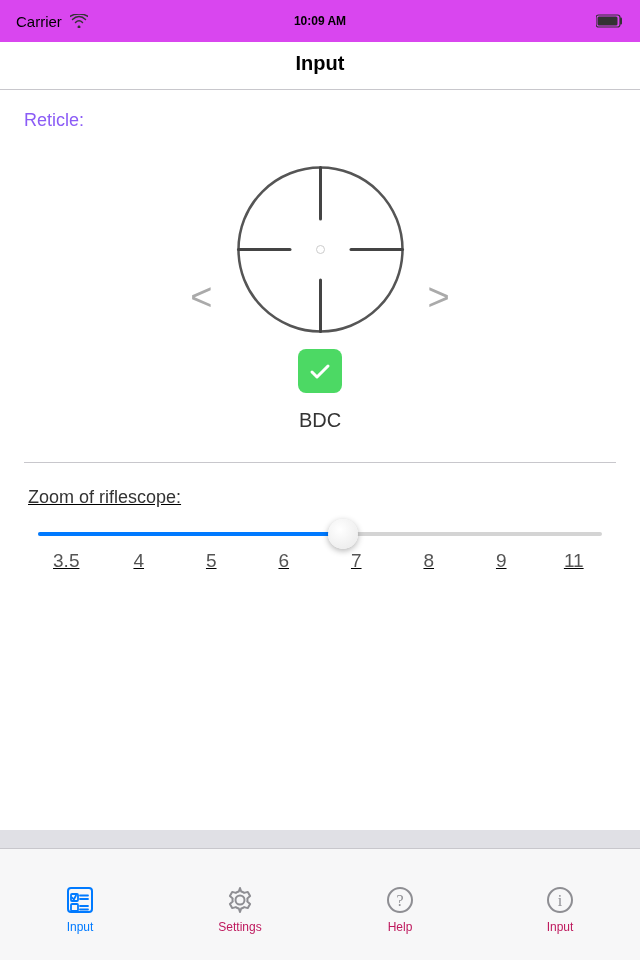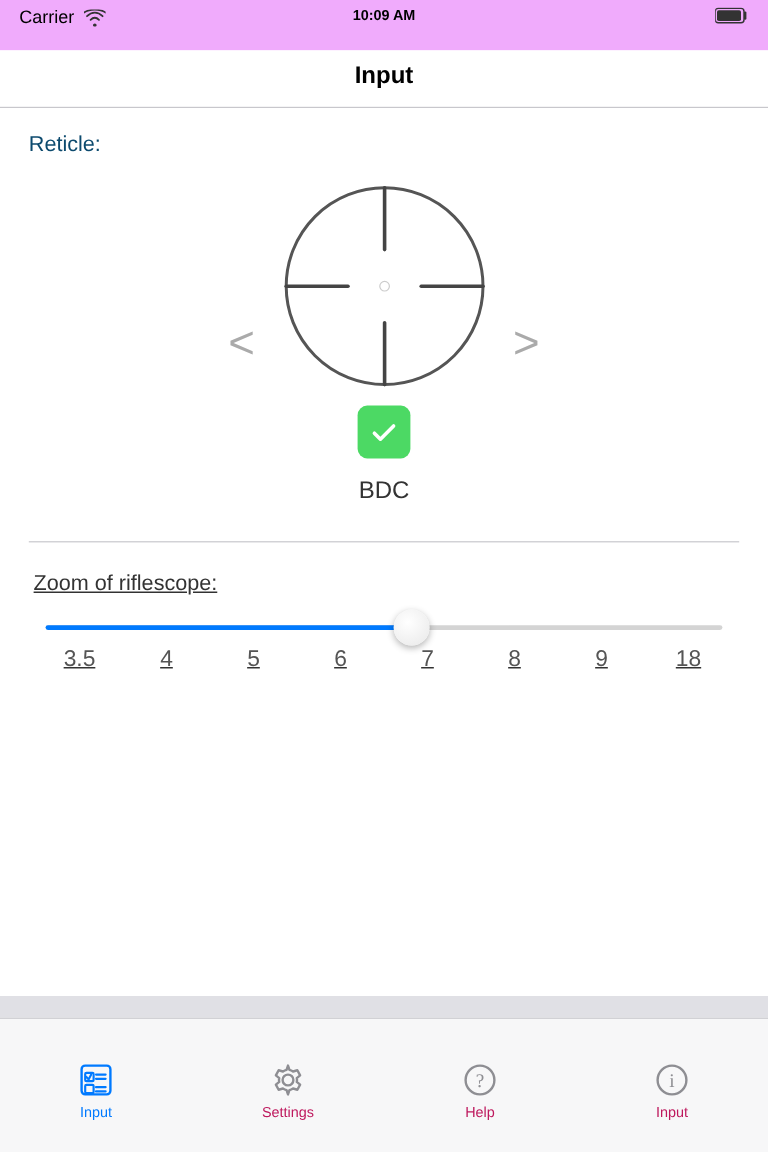--- a/index.html
+++ b/index.html
@@ -10,24 +10,24 @@
       font-family: -apple-system, 'Helvetica Neue', Arial, sans-serif;
       background: #fff;
       overflow: hidden;
       position: relative;
     }
 
     
     .status-bar {
       display: flex;
       justify-content: space-between;
-      align-items: flex-start;
+      align-items: center;
       padding: 6px 16px;
       height: 42px;
-      background: #f0abfc;
+      background: #d946ef;
     }
     .status-left {
       display: flex;
       align-items: center;
       gap: 8px;
       font-size: 15px;
       font-weight: 500;
     }
     .status-time {
       font-size: 12px;
@@ -52,22 +52,22 @@
       background: #fff;
     }
 
     
     .main-content {
       padding: 20px 24px;
     }
 
     .section-label {
       font-size: 18px;
-      color: #0c4a6e;
-      margin-bottom: 20px;
+      color: #8b5cf6;
+      margin-bottom: 31px;
     }
 
     
     .reticle-section {
       display: flex;
       flex-direction: column;
       align-items: center;
       position: relative;
       padding: 0 0 30px;
     }
@@ -333,21 +333,21 @@
     </div>
 
     <div class="slider-ticks">
       <span class="tick-label">3.5</span>
       <span class="tick-label">4</span>
       <span class="tick-label">5</span>
       <span class="tick-label">6</span>
       <span class="tick-label">7</span>
       <span class="tick-label">8</span>
       <span class="tick-label">9</span>
-      <span class="tick-label">18</span>
+      <span class="tick-label">11</span>
     </div>
   </div>
 
 </div>
 
 <div class="bottom-band"></div>
 
 <div class="tab-bar">
 
   <div class="tab-item active">

